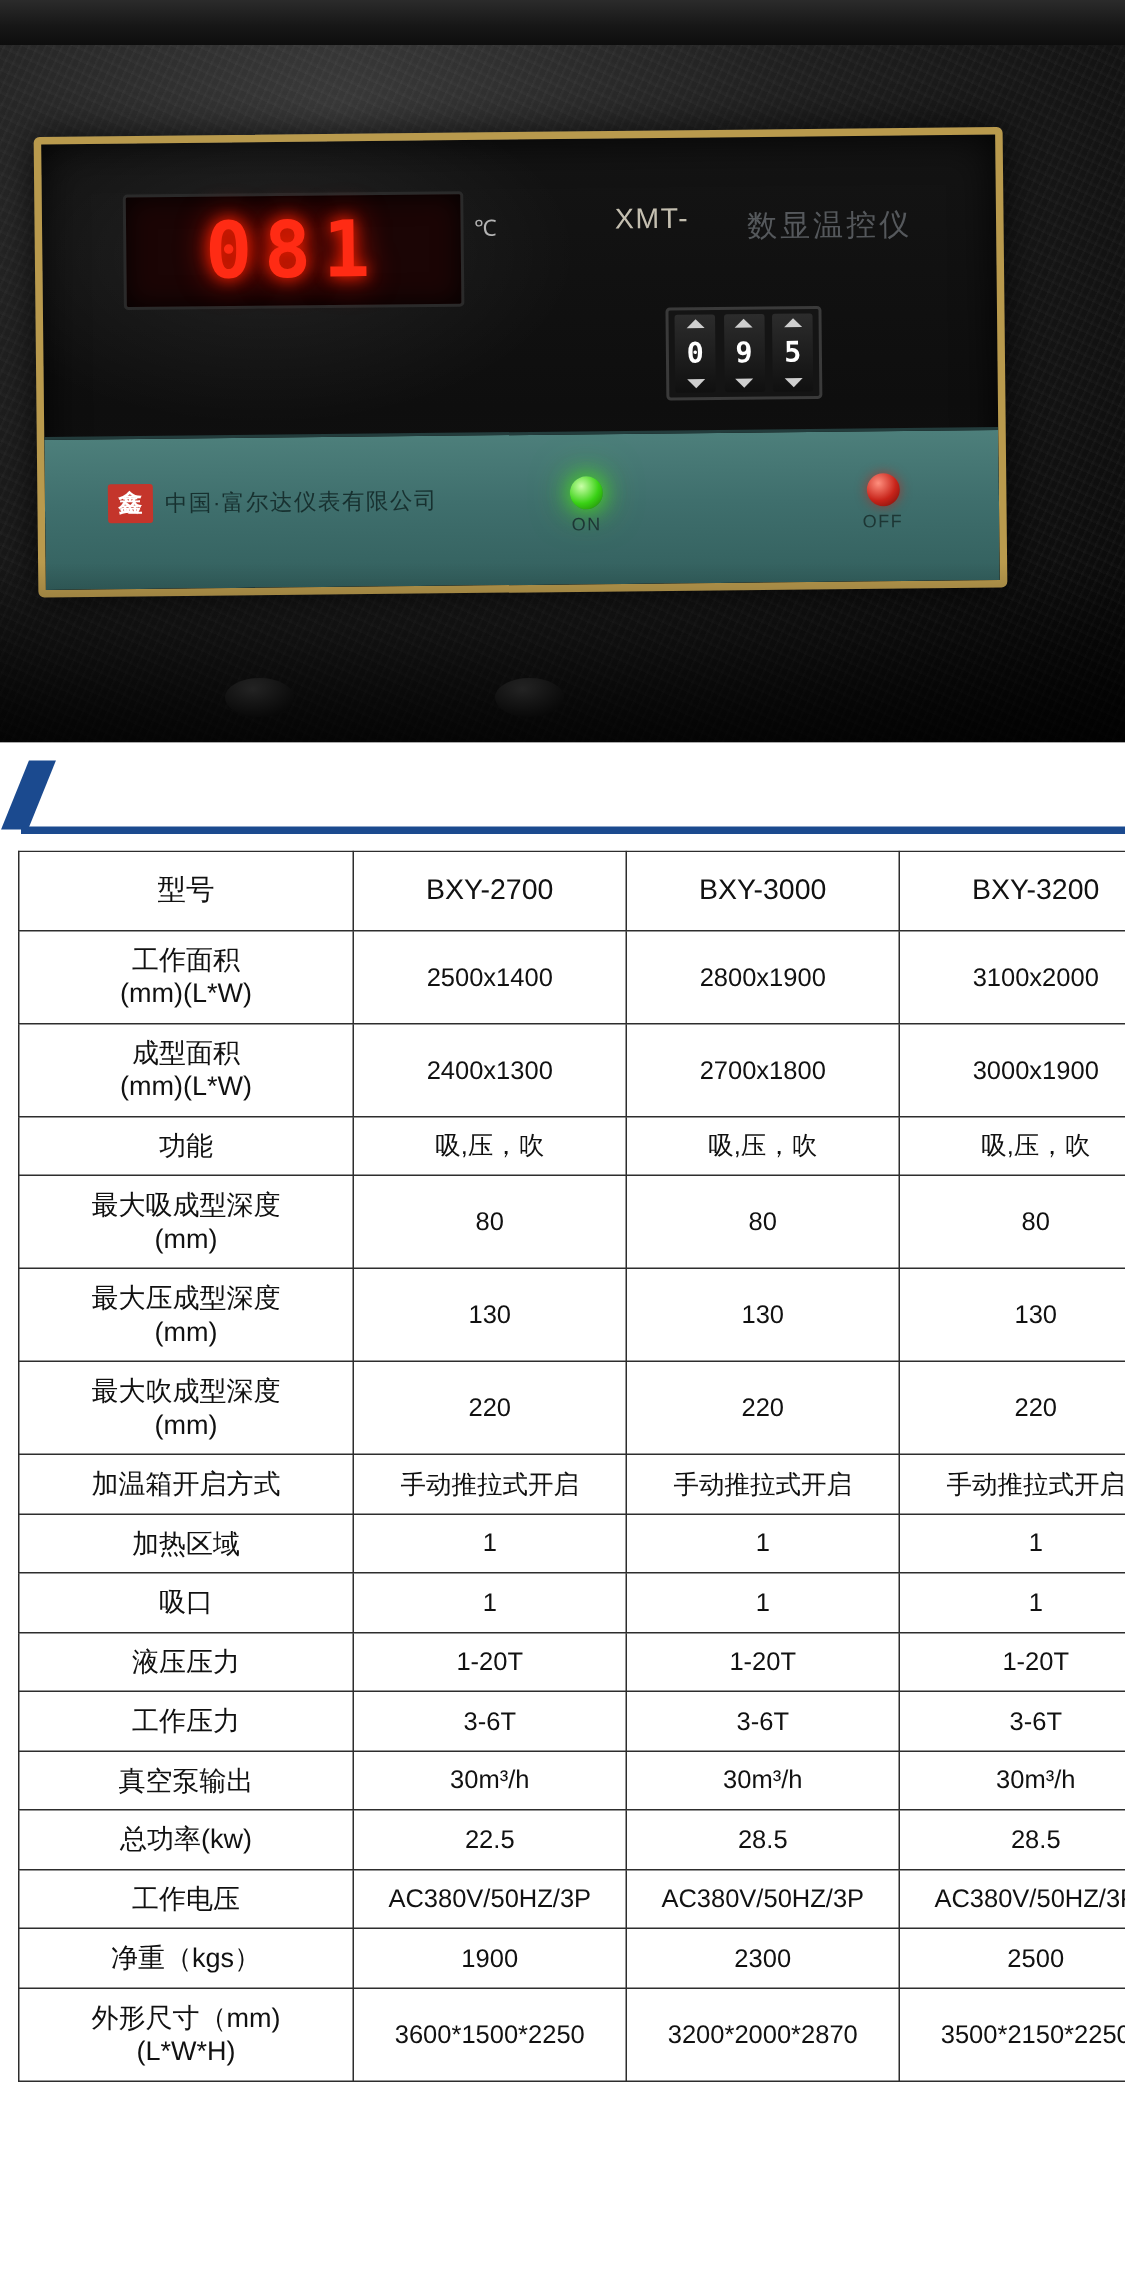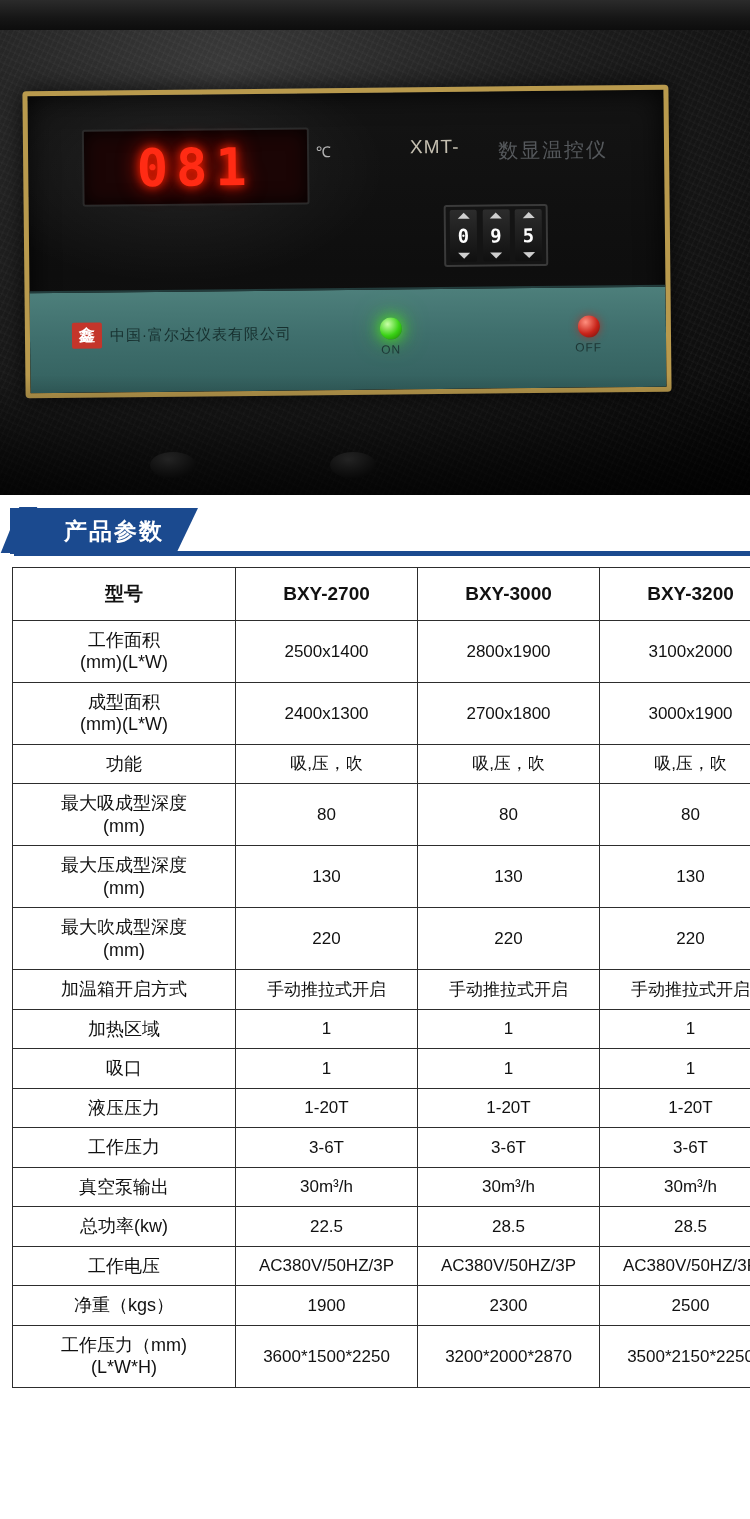--- a/index.html
+++ b/index.html
@@ -284,21 +284,21 @@
     padding: 8px 5px;
     line-height: 1.25;
     word-break: break-all;
   }
   table.spec td.label {
     width: 212px;
     font-weight: normal;
     font-size: 18px;
   }
   table.spec tr:first-child td {
-    font-weight: bold;
+    font-weight: normal;
     font-size: 19px;
     padding: 14px 5px;
   }
   table.spec td.val {
     width: 171px;
   }
   .lbl2 { display: block; }
 </style>
 </head>
 <body>
@@ -352,23 +352,20 @@
     </div>
   </div>
 
   <div class="knob" style="left:150px; top:452px;"></div>
   <div class="knob" style="left:330px; top:452px;"></div>
   <div class="botshadow"></div>
 </div>
 
 <div class="section-head">
   <div class="banner-tick"></div>
-  <div class="banner">
-    <span>产品参数</span>
-  </div>
   <div class="banner-underline"></div>
 </div>
 
 <div class="table-wrap">
   <table class="spec">
     <tbody>
       <tr>
         <td class="label">型号</td>
         <td class="val">BXY-2700</td>
         <td class="val">BXY-3000</td>
@@ -490,21 +487,21 @@
 
       <tr>
         <td class="label">净重（kgs）</td>
         <td class="val">1900</td>
         <td class="val">2300</td>
         <td class="val">2500</td>
       </tr>
 
       <tr>
         <td class="label">
-          <span class="lbl2">工作压力（mm)</span>
+          <span class="lbl2">外形尺寸（mm)</span>
           <span class="lbl2">(L*W*H)</span>
         </td>
         <td class="val">3600*1500*2250</td>
         <td class="val">3200*2000*2870</td>
         <td class="val">3500*2150*2250</td>
       </tr>
     </tbody>
   </table>
 </div>
 

